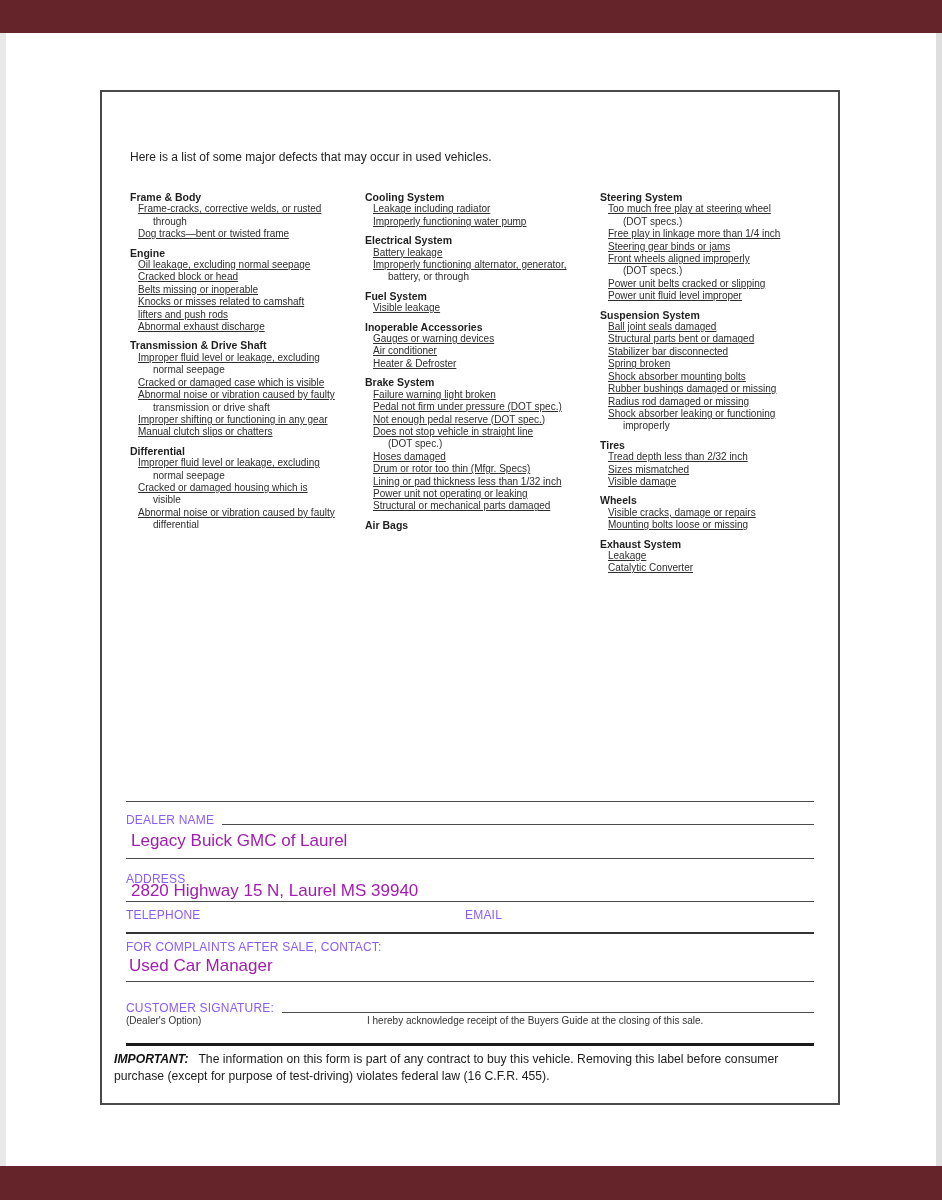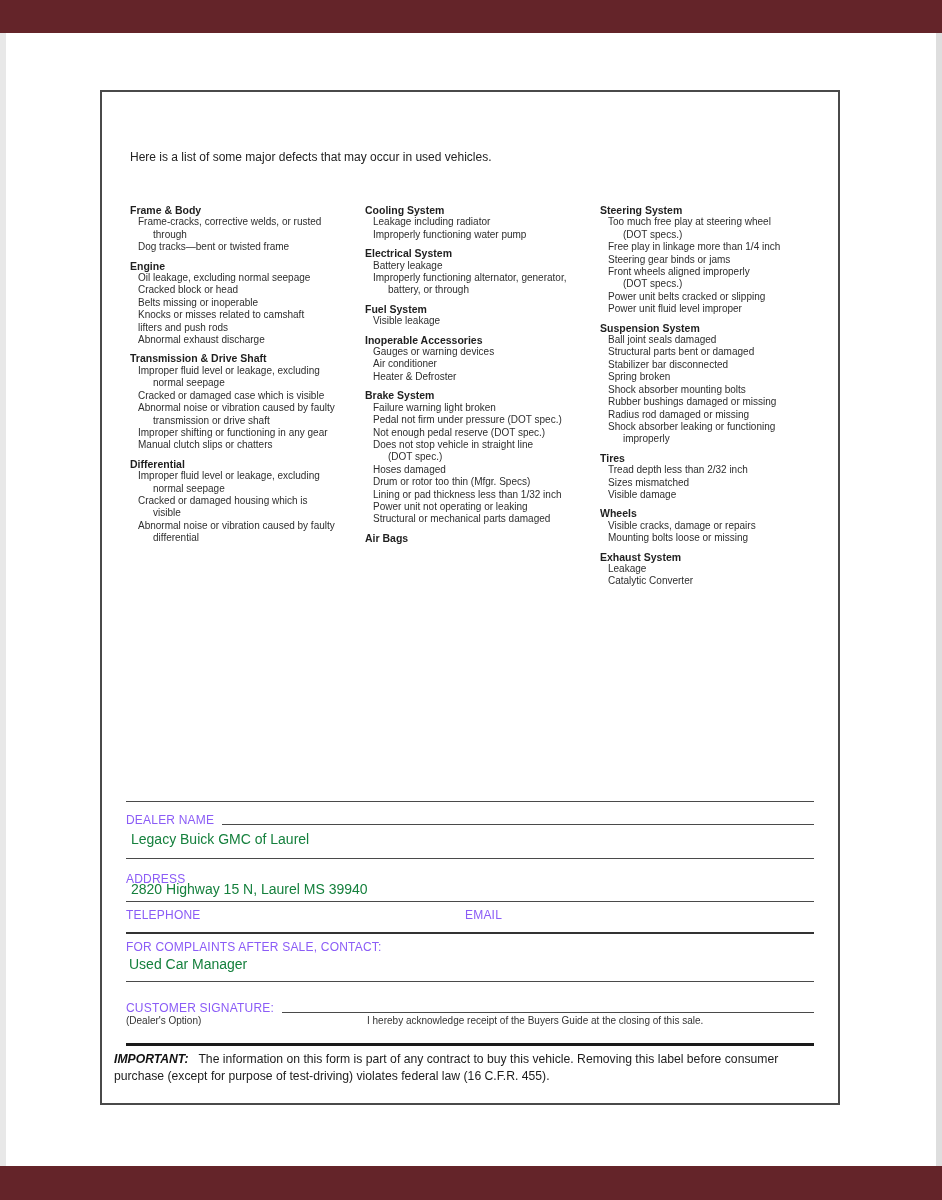--- a/index.html
+++ b/index.html
@@ -19,31 +19,31 @@
     position:absolute;left:100px;top:90px;width:740px;height:1015px;
     border:2px solid #4a4a4a;background:#ffffff;box-sizing:border-box;z-index:2;
   }
   .intro{position:absolute;left:28px;top:58px;font-size:12px;color:#222;}
 
   .columns{position:absolute;left:28px;top:96px;right:14px;display:flex;}
   .col{box-sizing:border-box;}
   .col-1,.col-2{width:235px;flex:0 0 235px;}
   .col-3{flex:1 1 auto;}
   .sec-title{font-size:10.5px;font-weight:bold;color:#1f1f1f;line-height:12.4px;margin-top:6px;}
-  .sec-title:first-child{margin-top:16px;}
+  .sec-title:first-child{margin-top:3px;}
   .sec-item{font-size:10px;color:#2e2e2e;line-height:12.4px;white-space:nowrap;}
-  .ind0{padding-left:8px;}
+  .ind0{padding-left:8px;text-decoration:underline;}
   .ind1{padding-left:23px;}
 
   .dealer{position:absolute;left:24px;right:24px;top:709px;height:306px;}
   .rule{position:absolute;left:0;right:0;border-top:1px solid #4a4a4a;height:0;}
   .rule-thick{border-top:2px solid #333;}
   .rule-heavy{border-top:3px solid #1a1a1a;}
   .lbl{font-size:12px;color:#8b5cf6;letter-spacing:.2px;}
-  .val{font-size:14px;color:#15803d;}
+  .val{font-size:17px;color:#a21caf;}
   .labelrow{position:absolute;left:0;right:0;display:flex;align-items:center;}
   .fill-line{flex:1 1 auto;border-bottom:1px solid #4a4a4a;height:1px;margin-left:8px;margin-top:7px;}
   .small-note{font-size:10px;color:#333;}
   .abs{position:absolute;}
 
   .important{
     position:absolute;left:-12px;top:250px;width:712px;
     font-size:12.2px;line-height:17px;color:#1c1c1c;
   }
   .important b{color:#111;font-style:italic;}

